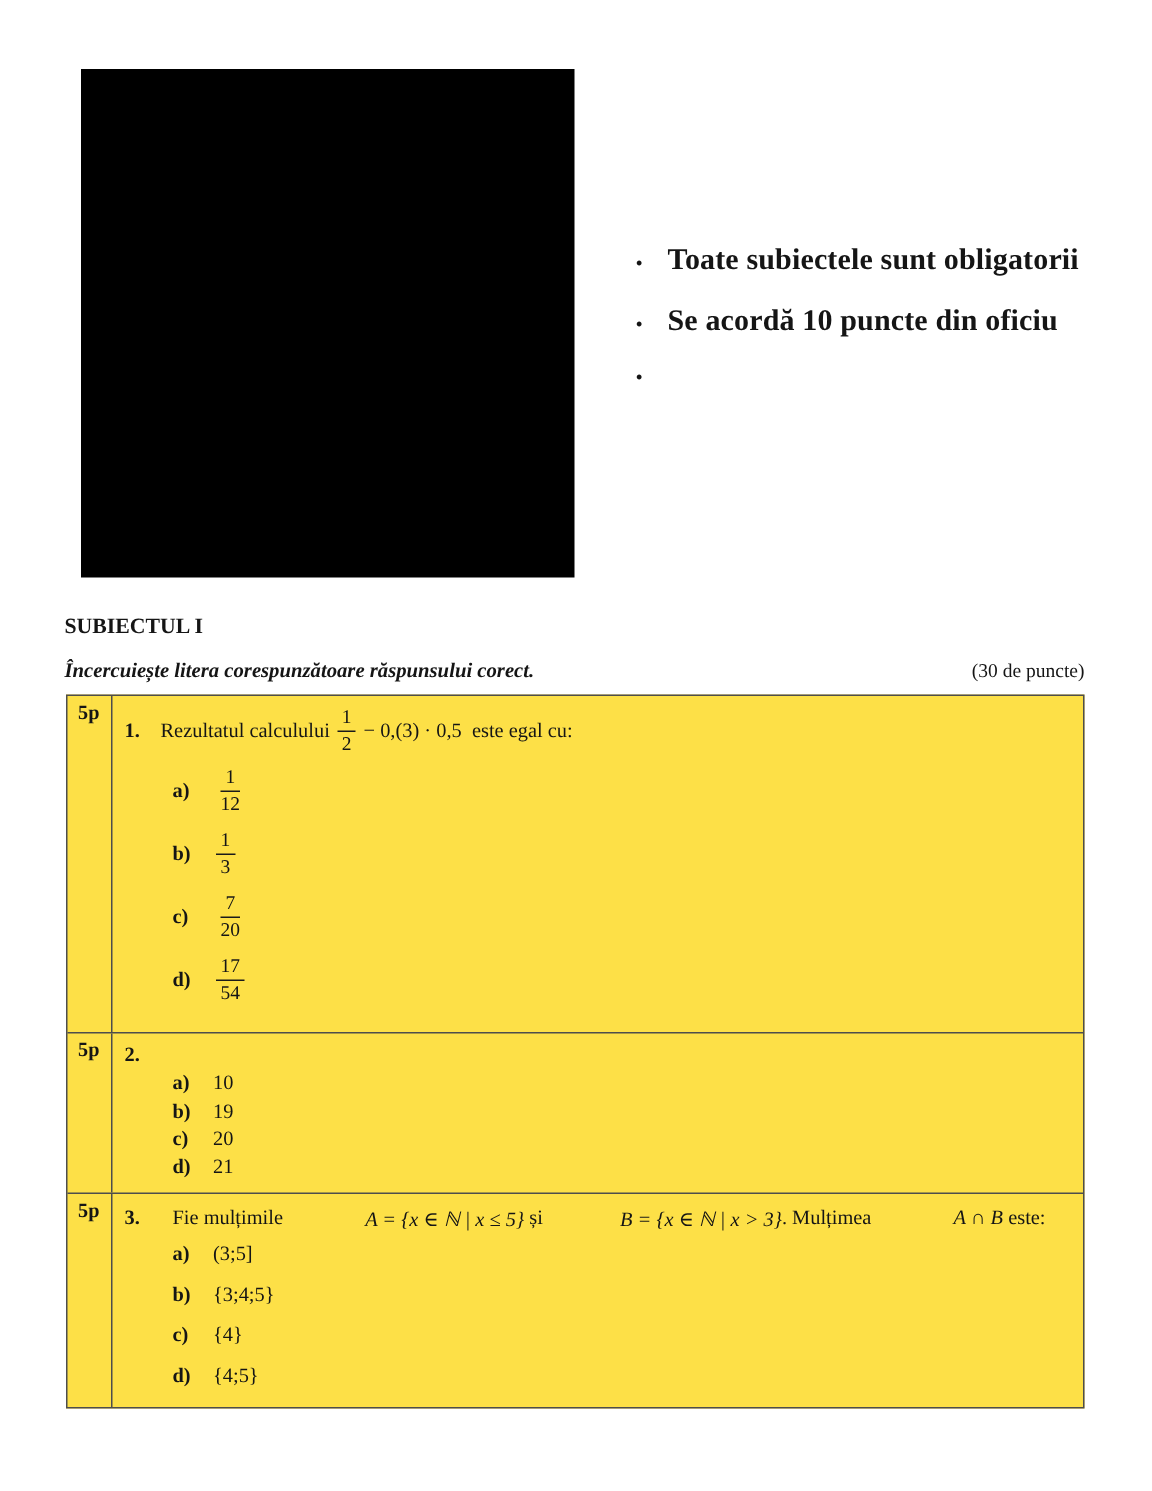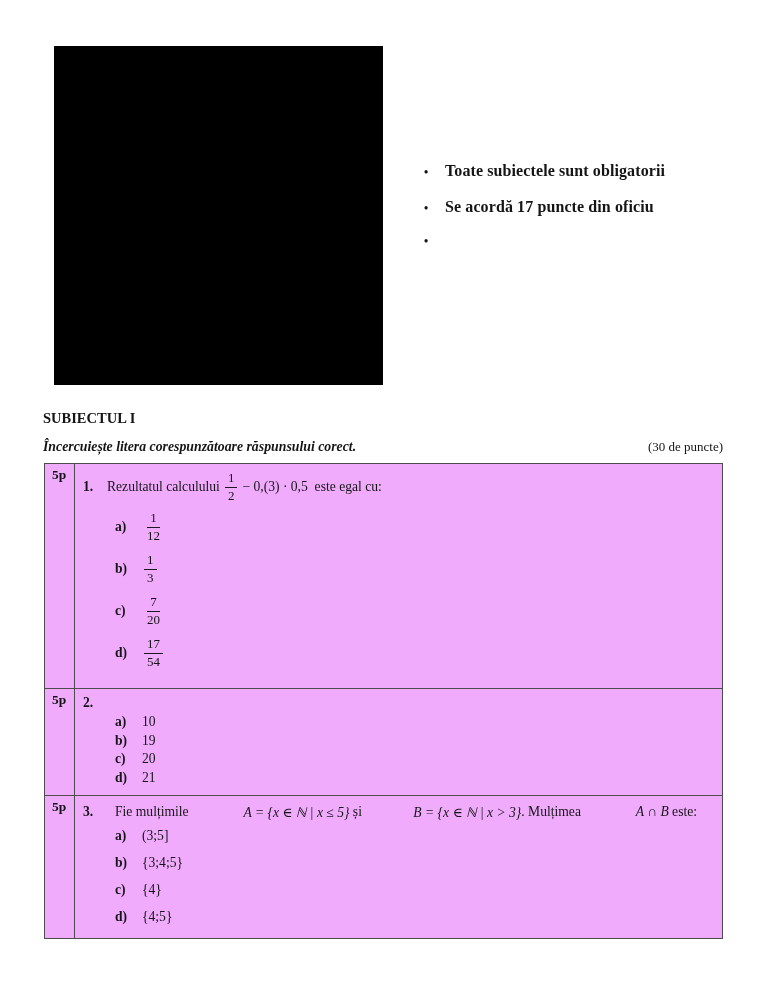--- a/index.html
+++ b/index.html
@@ -14,39 +14,39 @@
 
   .redacted-block {
     position: absolute; left: 54px; top: 46px;
     width: 329px; height: 339px;
     background: #000000;
   }
 
   .bullet-list { position: absolute; left: 424px; top: 162px; width: 320px; }
   .bullet-row { display: flex; align-items: baseline; margin-bottom: 18px; }
   .bullet-dot { width: 21px; font-size: 12px; font-weight: 700; }
-  .bullet-text { font-size: 16px; font-weight: 700; letter-spacing: 0.1px; }
+  .bullet-text { font-size: 20px; font-weight: 700; letter-spacing: 0.1px; }
 
   .section-title {
     position: absolute; left: 43px; top: 410px;
     font-size: 14.5px; font-weight: 700;
   }
 
   .instruction-row {
     position: absolute; left: 43px; top: 439px; width: 680px;
     display: flex; justify-content: space-between; align-items: center;
   }
   .instruction-text { font-size: 13.8px; font-weight: 700; font-style: italic; }
   .points-total { font-size: 13px; font-weight: 400; white-space: nowrap; }
 
   .exam-table {
     position: absolute; left: 44px; top: 463px; width: 679px;
     border: 1px solid #4d4d4d;
     box-sizing: border-box;
-    background: #f0abfc;
+    background: #fde047;
   }
   .q-row { display: flex; }
   .q-row + .q-row { border-top: 1px solid #4d4d4d; }
   .points-cell {
     width: 30px; min-width: 30px;
     border-right: 1px solid #4d4d4d;
     font-weight: 700; font-size: 13.5px;
     padding: 3px 0 0 7px;
     box-sizing: border-box;
   }
@@ -84,21 +84,21 @@
 
 <div class="redacted-block"></div>
 
 <div class="bullet-list">
   <div class="bullet-row">
     <span class="bullet-dot">•</span>
     <span class="bullet-text">Toate subiectele sunt obligatorii</span>
   </div>
   <div class="bullet-row">
     <span class="bullet-dot">•</span>
-    <span class="bullet-text">Se acordă 17 puncte din oficiu</span>
+    <span class="bullet-text">Se acordă 10 puncte din oficiu</span>
   </div>
   <div class="bullet-row">
     <span class="bullet-dot">•</span>
   </div>
 </div>
 
 <div class="section-title">SUBIECTUL I</div>
 
 <div class="instruction-row">
   <span class="instruction-text">Încercuiește litera corespunzătoare răspunsului corect.</span>

